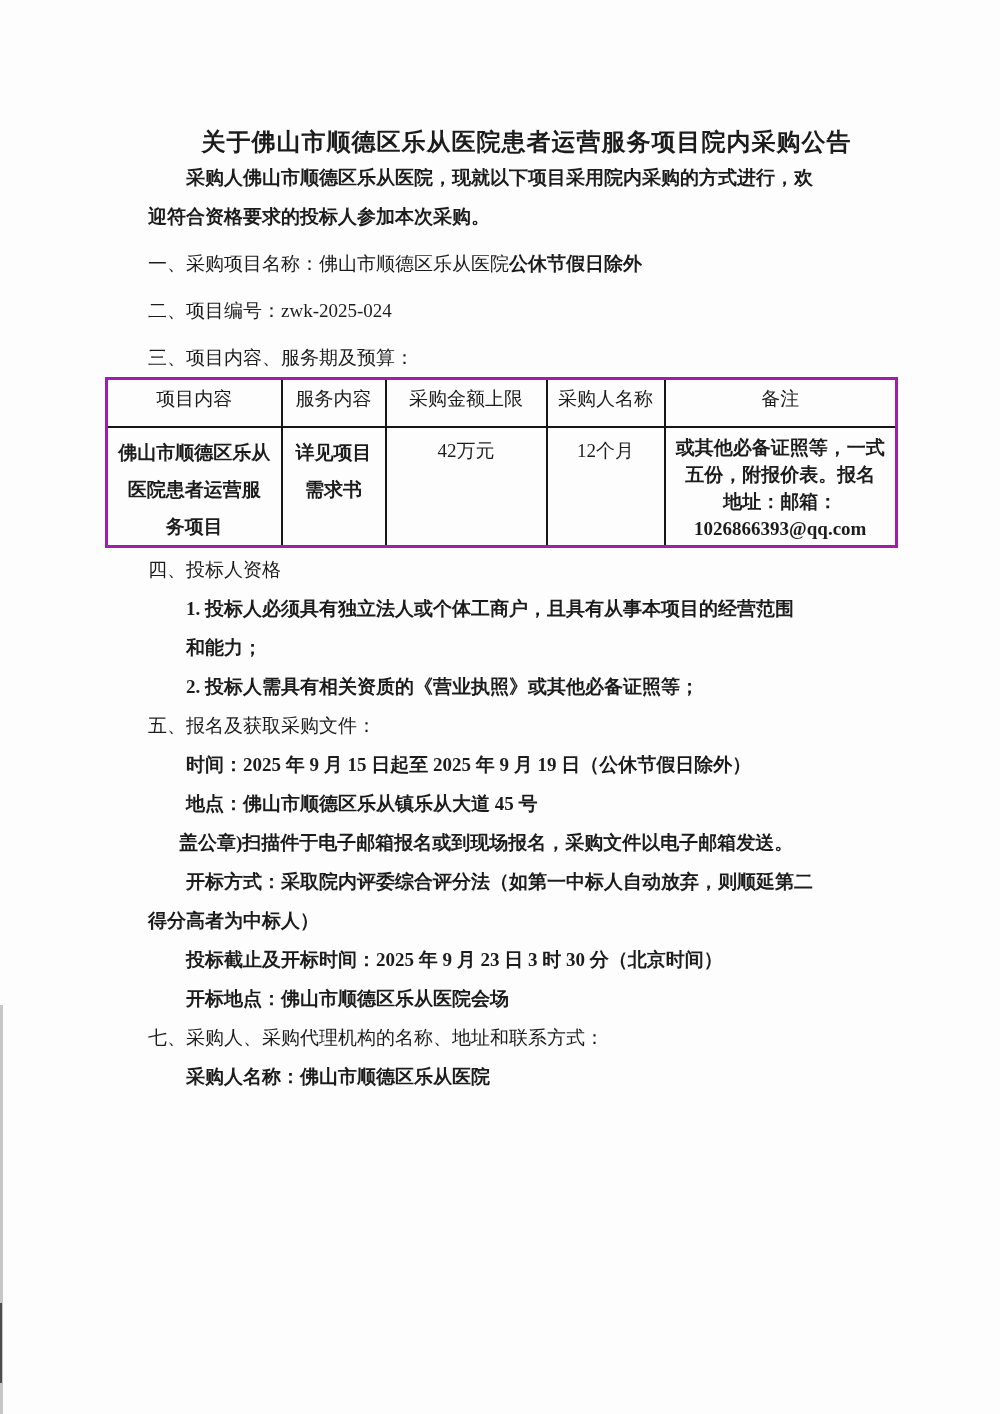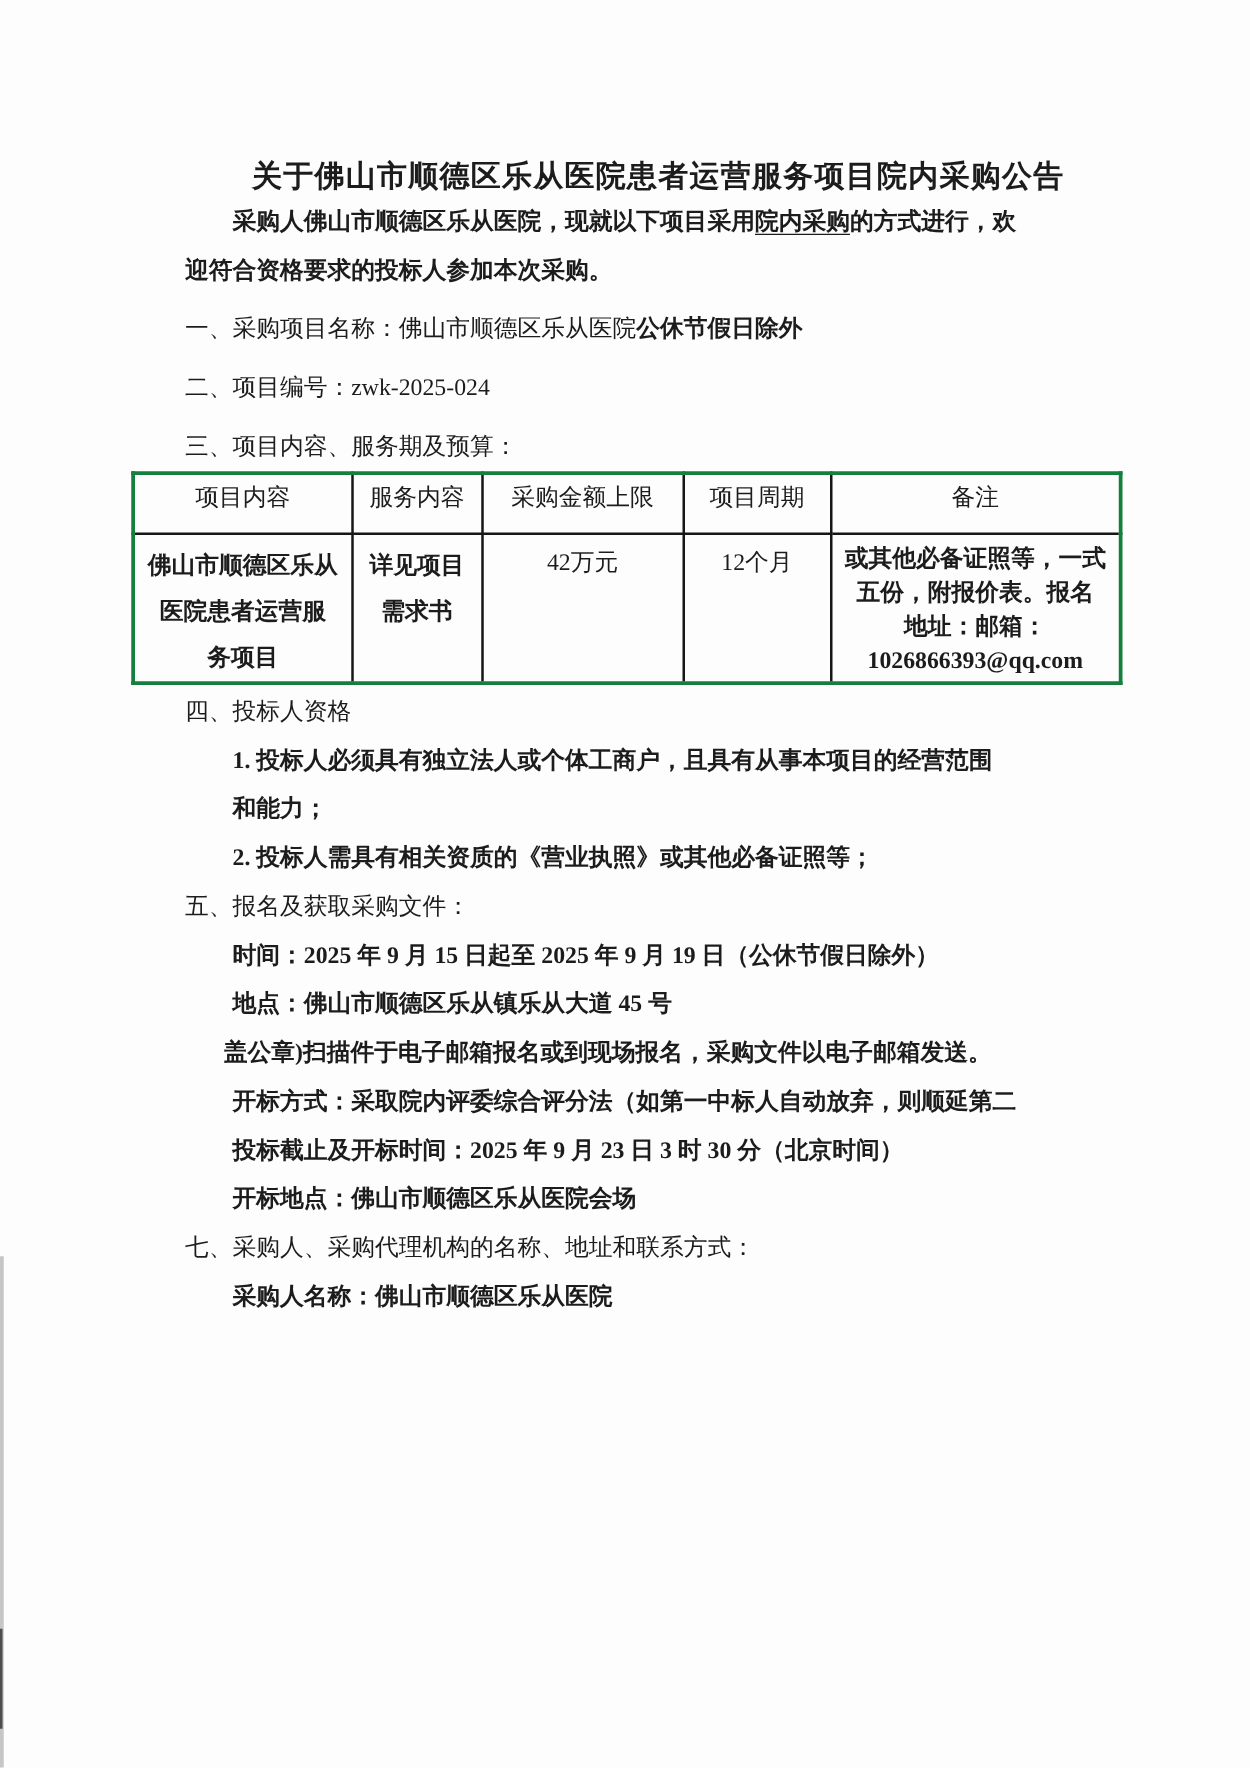--- a/index.html
+++ b/index.html
@@ -33,29 +33,28 @@
     line-height: 39px;
     white-space: nowrap;
   }
   .b { font-weight: bold; }
   .ind   { padding-left: 38px; }  
   .ind-m { padding-left: 31px; }  
   .mt-sal { margin-top: 44px; }
   .mt-sec { margin-top: 8px; }
   .mt-s4  { margin-top: 2px; }
   .ul {
-    text-decoration: underline;
     text-underline-offset: 4px;
   }
   table.info {
     border-collapse: collapse;
     table-layout: fixed;
     width: 790px;
     margin-left: -43px;
-    border: 3px solid #15803d;
+    border: 3px solid #a21caf;
     font-family: Liberation Serif, serif;
   }
   table.info th, table.info td {
     border: 2px solid #161616;
     font-size: 19px;
     text-align: center;
     vertical-align: top;
     padding: 6px 6px 0 6px;
     overflow: hidden;
   }
@@ -107,21 +106,21 @@
         <col class="col-service">
         <col class="col-budget">
         <col class="col-period">
         <col class="col-remark">
     </colgroup>
     <thead>
       <tr>
         <th>项目内容</th>
         <th>服务内容</th>
         <th>采购金额上限</th>
-        <th>项目周期</th>
+        <th>采购人名称</th>
         <th>备注</th>
       </tr>
     </thead>
     <tbody>
       <tr>
         <td class="cell-lines cell-project">
           <span>佛山市顺德区乐从</span>
           <span>医院患者运营服</span>
           <span>务项目</span>
         </td>
@@ -145,20 +144,21 @@
   <p class="line b ind">1. 投标人必须具有独立法人或个体工商户，且具有从事本项目的经营范围</p>
   <p class="line b ind">和能力；</p>
   <p class="line b ind">2. 投标人需具有相关资质的《营业执照》或其他必备证照等；</p>
 
   <p class="line">五、报名及获取采购文件：</p>
   <p class="line b ind">时间：2025 年 9 月 15 日起至 2025 年 9 月 19 日（公休节假日除外）</p>
   <p class="line b ind">地点：佛山市顺德区乐从镇乐从大道 45 号</p>
   <p class="line b ind-m">盖公章)扫描件于电子邮箱报名或到现场报名，采购文件以电子邮箱发送。</p>
 
   <p class="line b ind">开标方式：采取院内评委综合评分法（如第一中标人自动放弃，则顺延第二</p>
+  <p class="line b">得分高者为中标人）</p>
   <p class="line b ind">投标截止及开标时间：2025 年 9 月 23 日 3 时 30 分（北京时间）</p>
   <p class="line b ind">开标地点：佛山市顺德区乐从医院会场</p>
 
   <p class="line">七、采购人、采购代理机构的名称、地址和联系方式：</p>
   <p class="line b ind">采购人名称：佛山市顺德区乐从医院</p>
 
 </div>
 
 <div class="edge-light"></div>
 <div class="edge-dark"></div>

